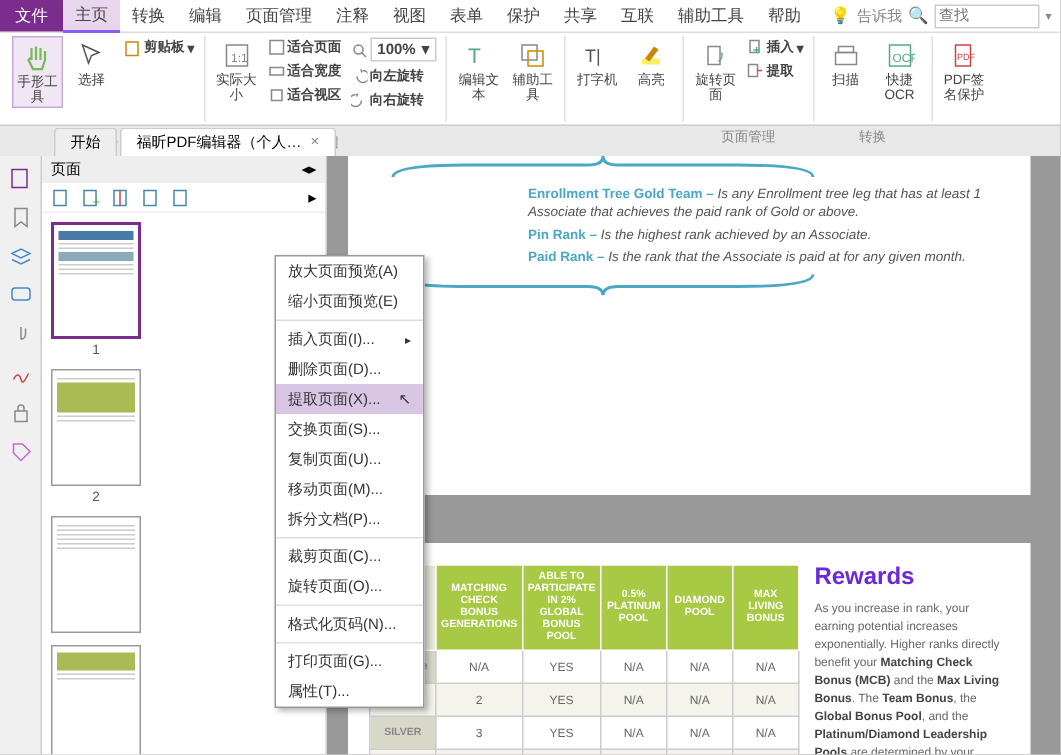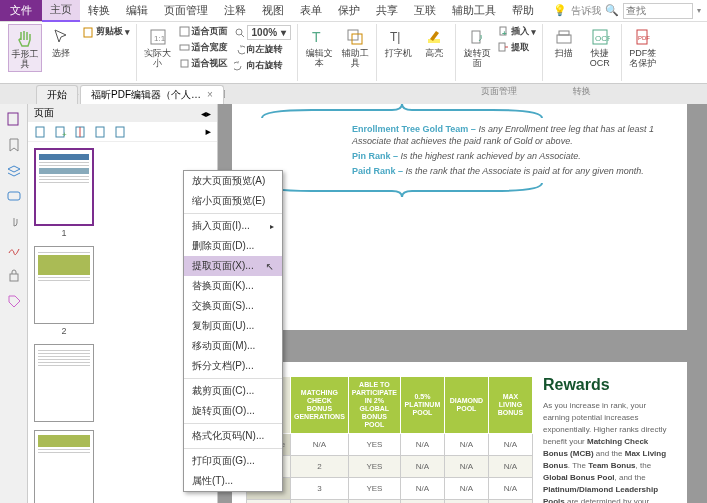--- a/index.html
+++ b/index.html
@@ -42,21 +42,21 @@
 .gloss-line { font-size:9px; font-style:italic; color:#555; margin:3px 0; line-height:12px; }
 .gloss-line b { color:#4aa8c4; font-style:normal; }
 .page2 { position:absolute; left:14px; top:258px; width:455px; background:#fff; padding:14px; }
 .tbl { border-collapse:collapse; font-size:8px; float:left; }
 .tbl th { background:#a8c943; color:#fff; padding:4px 3px; font-size:7px; line-height:8px; border:1px solid #fff; width:44px; text-align:center; }
 .tbl th.corner { background:#e8e8d8; color:#888; }
 .tbl td { border:1px solid #ccc; padding:6px 3px; text-align:center; font-size:8px; color:#666; }
 .tbl td.rank { background:#d8d8c8; font-weight:bold; color:#888; font-size:7px; }
 .tbl tr.alt td { background:#f4f4ec; }
 .rewards { float:left; margin-left:10px; width:130px; }
-.rewards h2 { color:#14532d; font-size:16px; margin-bottom:6px; }
+.rewards h2 { color:#6d28d9; font-size:16px; margin-bottom:6px; }
 .rewards p { font-size:8px; color:#666; line-height:12px; }
 .rewards b { color:#444; }
 .ctx-menu { position:absolute; left:147px; top:170px; width:100px; background:#fff; border:1px solid #999; box-shadow:2px 2px 4px rgba(0,0,0,.3); z-index:100;margin-left:36px; }
 .ctx-item { font-size:10px; padding:3px 8px; color:#333; cursor:pointer; display:flex; align-items:center; }
 .ctx-item.hover { background:#d8c6e4; }
 .ctx-item .sub { margin-left:auto; font-size:8px; }
 .ctx-sep { height:1px; background:#ddd; margin:2px 0; }
 svg { display:block; }
 .mini-line { height:1px; background:#ccc; margin:2px 0; }
 .mini-block { background:#4a7ba8; height:6px; margin:1px 0; }
@@ -490,21 +490,20 @@
   <div class="ctx-sep"></div>
   <div class="ctx-item">
       <span>插入页面(I)...</span>
       <span class="sub">▸</span>
     </div>
   <div class="ctx-item">删除页面(D)...</div>
   <div class="ctx-item hover">
       <span>提取页面(X)...</span>
       <span style="margin-left:auto;font-size:10px">↖</span>
     </div>
-  <div class="ctx-item">替换页面(K)...</div>
   <div class="ctx-item">交换页面(S)...</div>
   <div class="ctx-item">复制页面(U)...</div>
   <div class="ctx-item">移动页面(M)...</div>
   <div class="ctx-item">拆分文档(P)...</div>
   <div class="ctx-sep"></div>
   <div class="ctx-item">裁剪页面(C)...</div>
   <div class="ctx-item">旋转页面(O)...</div>
   <div class="ctx-sep"></div>
   <div class="ctx-item">格式化页码(N)...</div>
   <div class="ctx-sep"></div>

